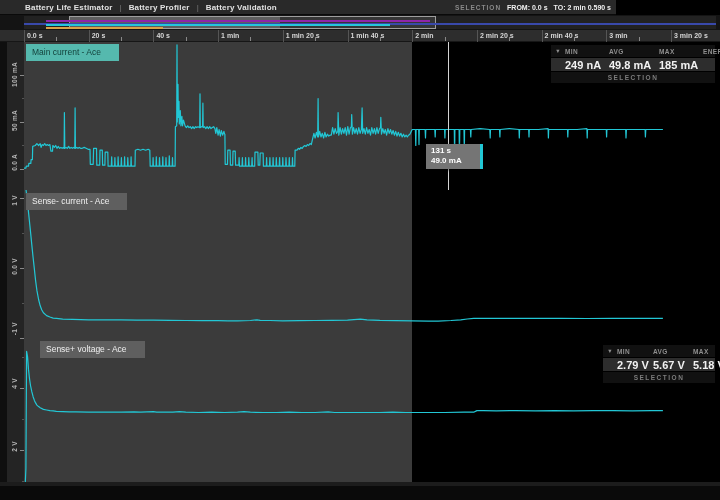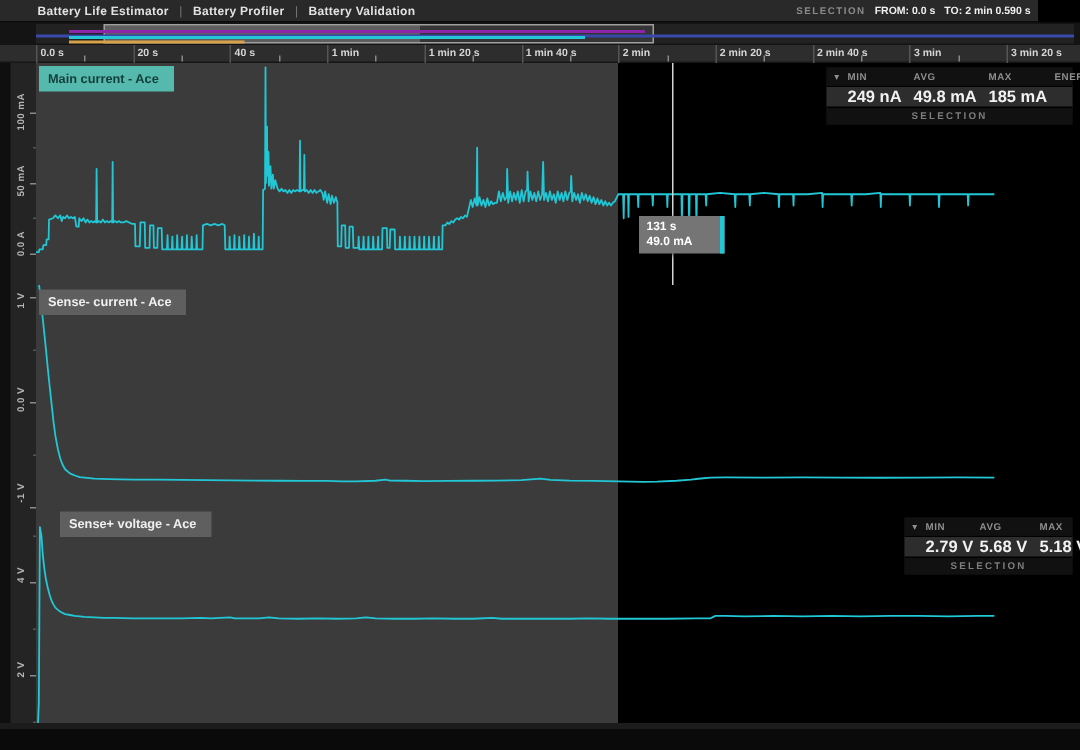--- a/index.html
+++ b/index.html
@@ -1,20 +1,20 @@
 <!DOCTYPE html>
 <html style="--trace: #22c7d5; --badge-teal-bg: #55b9ae; --badge-teal-text: #123f39; --badge-gray-bg: #5f5f5f; --selection-bg: #3b3b3b;"><head>
 <meta charset="utf-8">
 <style>
   html,body{margin:0;padding:0;background:#000;}
   *{box-sizing:border-box;font-family:"Liberation Sans","DejaVu Sans",sans-serif;}
   .screen{position:relative;width:720px;height:500px;background:#000;overflow:hidden;}
 
   
-  .topbar{position:absolute;left:0;top:0;width:692px;height:15px;background:#292929;border-bottom:1px solid #0a0a0a;display:flex;align-items:center;}
+  .topbar{position:absolute;left:0;top:0;width:616px;height:15px;background:#292929;border-bottom:1px solid #0a0a0a;display:flex;align-items:center;}
   .tabs{display:flex;align-items:center;margin-left:25px;gap:7px;}
   .tab{font-size:8px;font-weight:bold;color:#e2e2e2;letter-spacing:.2px;cursor:pointer;}
   .tabsep{font-size:8px;color:#777;}
   .selsum{position:absolute;right:5px;top:0;height:15px;display:flex;align-items:center;gap:6px;}
   .selsum .lbl{font-size:6.5px;font-weight:bold;color:#8a8a8a;letter-spacing:1px;}
   .selsum .val{font-size:7px;font-weight:bold;color:#f0f0f0;}
 
   
   .minimap{position:absolute;left:0;top:15px;width:720px;height:15px;background:#141414;}
   .mm-track{position:absolute;left:24px;top:1px;right:4px;bottom:1px;background:#222;}
@@ -37,21 +37,21 @@
 
   
   .chart-area{position:absolute;left:24px;top:42px;width:694px;height:440px;background:#000;}
   .sel-region{position:absolute;left:0;top:0;height:440px;background:var(--selection-bg,#3b3b3b);}
   svg#traces{position:absolute;left:0;top:0;}
   .crosshair{position:absolute;top:0;width:1px;height:148px;background:#d4d4d4;}
   .tooltip{position:absolute;width:57px;padding:2px 4px 3px 5px;background:#757575;border-right:3px solid var(--trace,#22c7d5);box-shadow:0 1px 3px rgba(0,0,0,.6);}
   .tooltip div{font-size:8px;font-weight:bold;color:#fff;line-height:10px;white-space:nowrap;}
 
   
-  .badge{position:absolute;font-size:8.5px;font-weight:bold;padding:3px 10px 4px 6px;white-space:nowrap;}
+  .badge{position:absolute;font-size:8.5px;font-weight:normal;padding:3px 18px 4px 6px;white-space:nowrap;}
   .badge.teal{background:var(--badge-teal-bg,#55b9ae);color:var(--badge-teal-text,#123f39);}
   .badge.gray{background:var(--badge-gray-bg,#5f5f5f);color:#f0f0f0;}
 
   
   .stats{position:absolute;border:1px solid #000;background:#111;}
   .stats .hdr{display:grid;align-items:center;height:12px;background:#111;}
   .stats .hdr span{font-size:6.5px;font-weight:bold;color:#8f8f8f;letter-spacing:.4px;}
   .stats .caret{color:#888;font-size:6px;text-align:center;cursor:pointer;}
   .stats .vals{display:grid;align-items:center;height:15px;background:#2d2d2d;border-top:1px solid #000;border-bottom:1px solid #000;}
   .stats .vals span{font-size:11px;font-weight:bold;color:#f2f2f2;white-space:nowrap;}
@@ -213,21 +213,21 @@
   <div class="stats" style="left:602px;top:344px;width:114px">
     <div class="hdr g3c">
       <span class="caret">▾</span>
       <span>MIN</span>
       <span>AVG</span>
       <span>MAX</span>
     </div>
     <div class="vals g3c">
       <span><span class="swatch"></span></span>
       <span>2.79 V</span>
-      <span>5.68 V</span>
+      <span>5.67 V</span>
       <span>5.18 V</span>
     </div>
     <div class="ftr">
         <span>SELECTION</span>
       </div>
   </div>
 
   <div class="footer"></div>
 </div>
 

